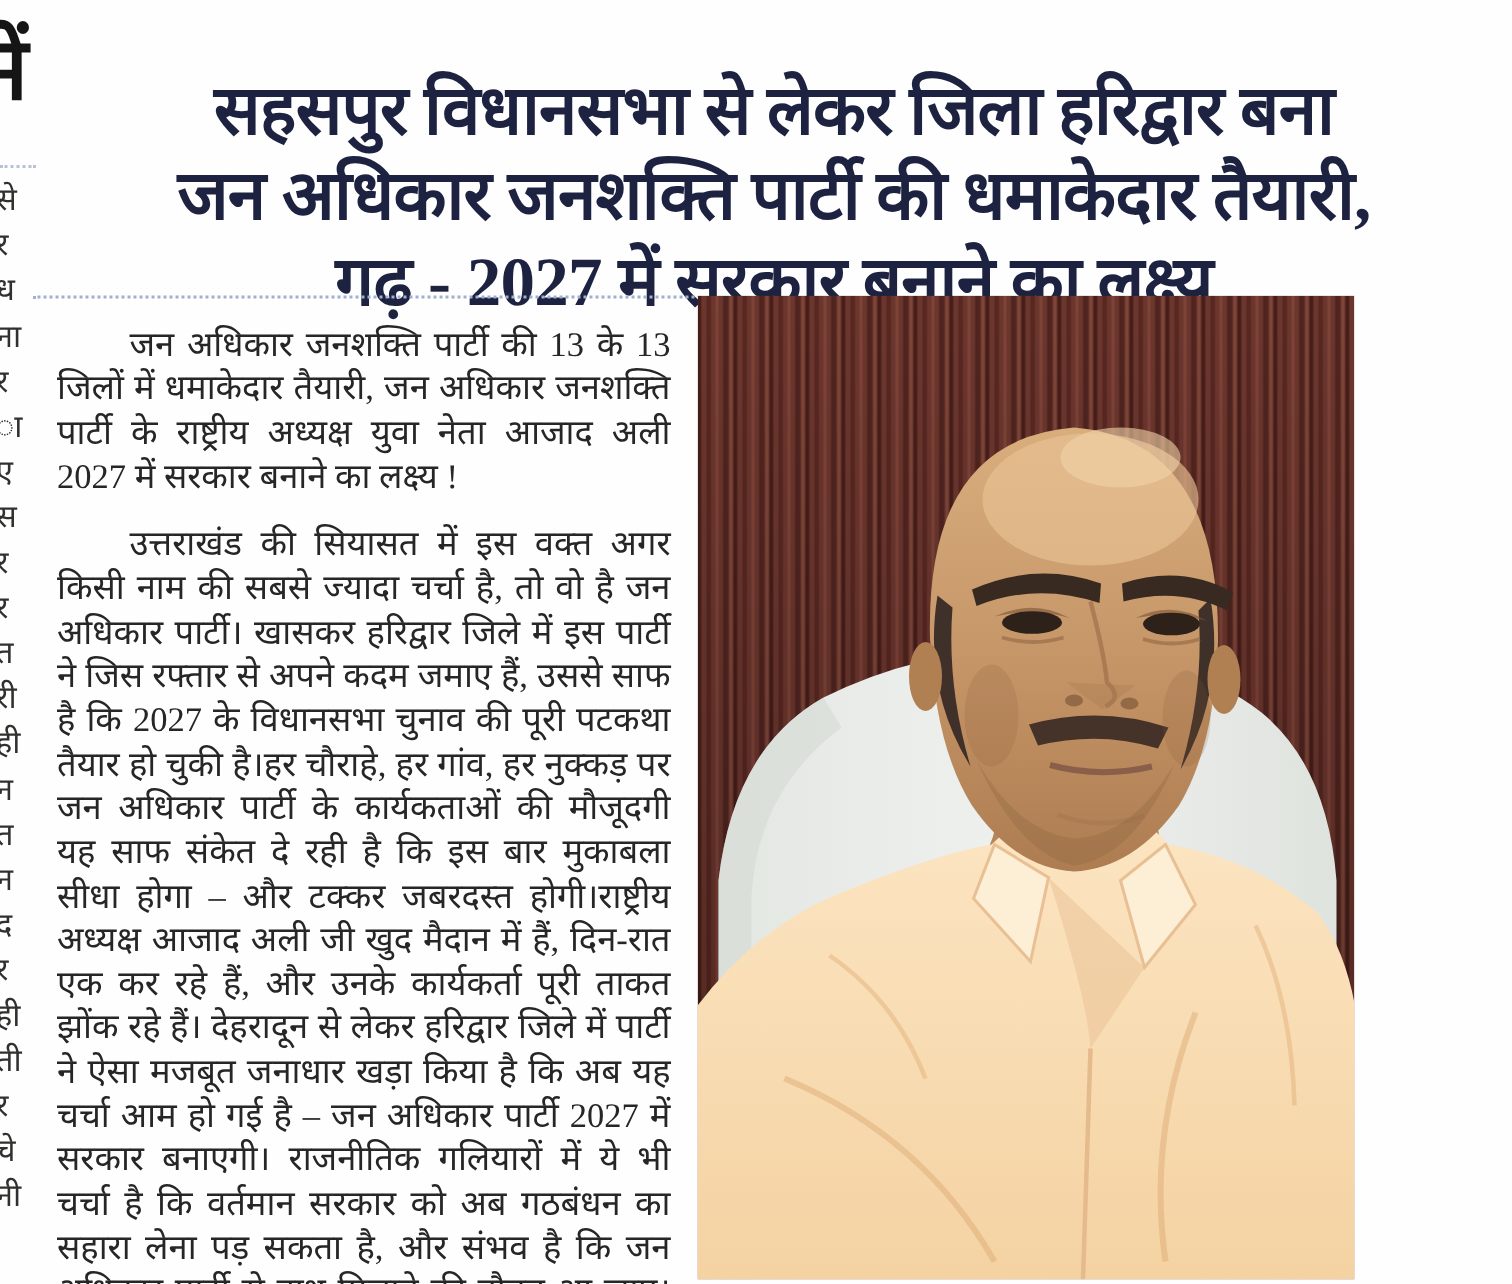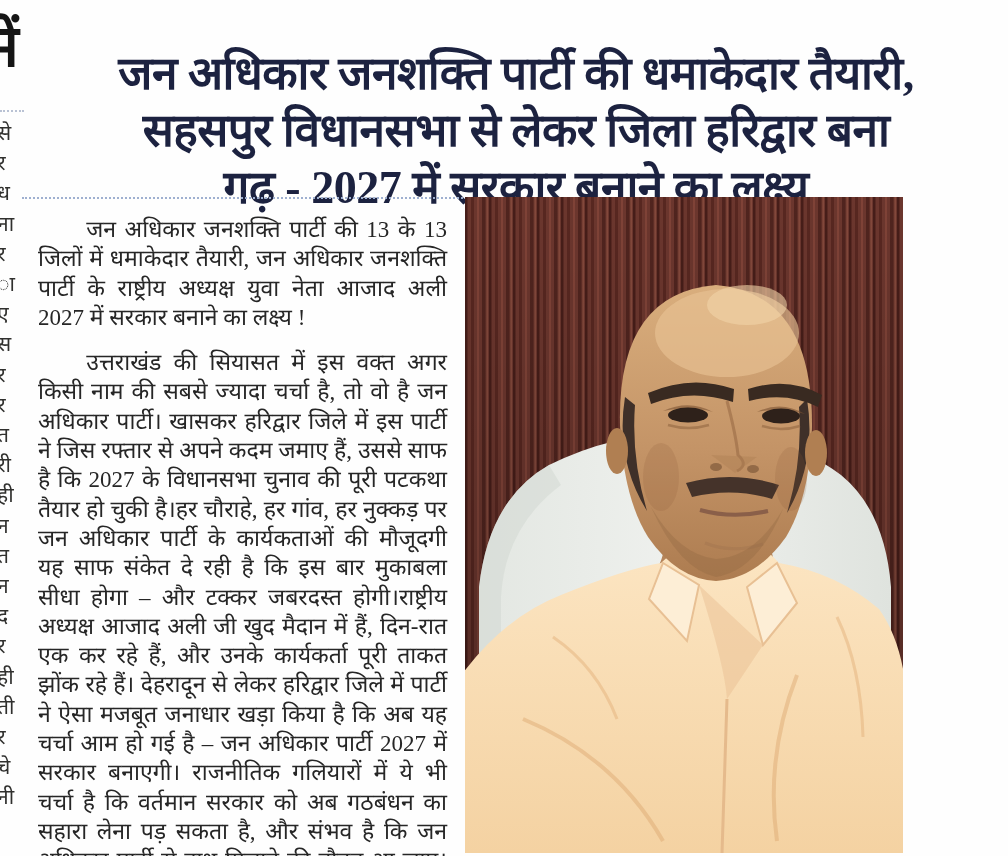--- a/index.html
+++ b/index.html
@@ -87,22 +87,22 @@
       <span class="edge-frag">र</span>
       <span class="edge-frag">ही</span>
       <span class="edge-frag">ती</span>
       <span class="edge-frag">र</span>
       <span class="edge-frag">चे</span>
       <span class="edge-frag">नी</span>
     </div>
 </div>
 
 <h1 class="headline" style="color: rgb(28, 34, 64);">
+  <span class="hl-line">सहसपुर विधानसभा से लेकर जिला हरिद्वार बना</span>
   <span class="hl-line">जन अधिकार जनशक्ति पार्टी की धमाकेदार तैयारी,</span>
-  <span class="hl-line">सहसपुर विधानसभा से लेकर जिला हरिद्वार बना</span>
   <span class="hl-line">गढ़ - 2027 में सरकार बनाने का लक्ष्य</span>
 </h1>
 
 <div class="article-col">
   <div class="byline-rule"></div>
   <div class="body-text">
     <p>जन अधिकार जनशक्ति पार्टी की 13 के 13 जिलों में धमाकेदार तैयारी, जन अधिकार जनशक्ति पार्टी के राष्ट्रीय अध्यक्ष युवा नेता आजाद अली 2027 में सरकार बनाने का लक्ष्य !</p>
     <p>उत्तराखंड की सियासत में इस वक्त अगर किसी नाम की सबसे ज्यादा चर्चा है, तो वो है जन अधिकार पार्टी। खासकर हरिद्वार जिले में इस पार्टी ने जिस रफ्तार से अपने कदम जमाए हैं, उससे साफ है कि 2027 के विधानसभा चुनाव की पूरी पटकथा तैयार हो चुकी है।हर चौराहे, हर गांव, हर नुक्कड़ पर जन अधिकार पार्टी के कार्यकताओं की मौजूदगी यह साफ संकेत दे रही है कि इस बार मुकाबला सीधा होगा – और टक्कर जबरदस्त होगी।राष्ट्रीय अध्यक्ष आजाद अली जी खुद मैदान में हैं, दिन-रात एक कर रहे हैं, और उनके कार्यकर्ता पूरी ताकत झोंक रहे हैं। देहरादून से लेकर हरिद्वार जिले में पार्टी ने ऐसा मजबूत जनाधार खड़ा किया है कि अब यह चर्चा आम हो गई है – जन अधिकार पार्टी 2027 में सरकार बनाएगी। राजनीतिक गलियारों में ये भी चर्चा है कि वर्तमान सरकार को अब गठबंधन का सहारा लेना पड़ सकता है, और संभव है कि जन अधिकार पार्टी से हाथ मिलाने की नौबत आ जाए। क्या 2027 में उत्तराखंड को मिलेगा एक नया नेतृत्व ? क्या आजाद अली बनेंगे राज्य की राजनीति का सबसे बड़ा चेहरा ?</p>
   </div>
 </div>

